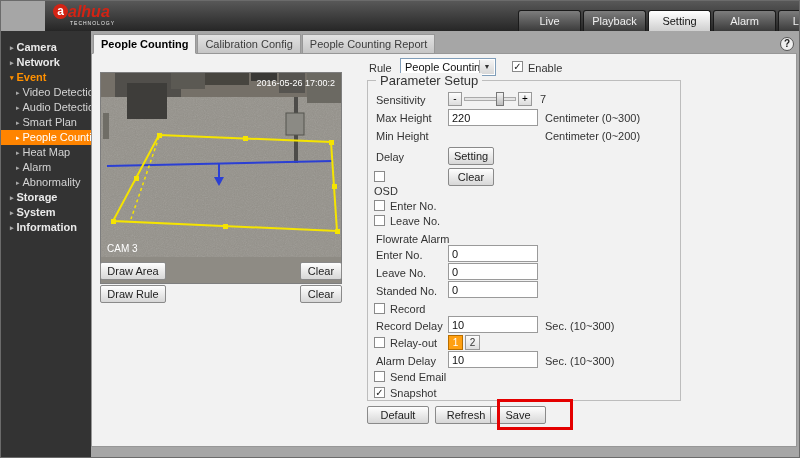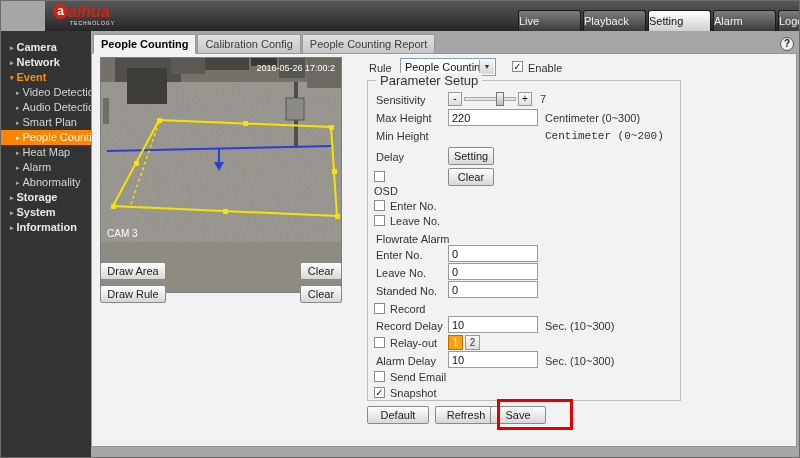--- a/index.html
+++ b/index.html
@@ -9,21 +9,21 @@
   
   .topbar { position:absolute; left:0; top:0; width:800px; height:30px;
             background:linear-gradient(#585858,#262626);margin-left:44px; }
   .logo { position:absolute; left:8px; top:2px; line-height:1; }
   .logo-badge { display:inline-block; width:15px; height:15px; border-radius:50%;
                 background:#d32314; color:#fff; font-weight:bold; font-size:12px;
                 text-align:center; line-height:15px; vertical-align:middle; }
   .logo-name { color:#d32314; font-weight:bold; font-style:italic; font-size:16px; vertical-align:middle; }
   .logo-tag { color:#e9e9e9; font-size:5px; letter-spacing:1px; margin-left:17px; margin-top:1px; }
   .topnav { position:absolute; right:4px; top:9px; display:flex; gap:2px; }
-  .navbtn { width:63px; height:21px; line-height:20px; font-size:11px;
+  .navbtn { width:63px; height:21px; line-height:20px; text-align:center; font-size:11px;
             color:#f0f0f0; background:linear-gradient(#7d7d7d,#3b3b3b);
             border:1px solid #1a1a1a; border-bottom:none; border-radius:3px 3px 0 0; cursor:pointer; }
   .navbtn.active { background:linear-gradient(#ffffff,#cfcfcf); color:#111; }
 
   
   .sidebar { position:absolute; left:0; top:30px; width:90px; height:428px; background:#333333; padding-top:9px; }
   .side-item { height:15px; line-height:15px; font-size:11px; color:#eaeaea; padding-left:9px;
                cursor:pointer; white-space:nowrap; font-weight:bold; }
   .side-item .arw { display:inline-block; font-size:7px; color:#a8a8a8; margin-right:3px;
                     transform:translateY(-1px); }
@@ -39,21 +39,21 @@
   .tab { height:20px; line-height:19px; padding:0 7px; font-size:11px; color:#3c3c3c;
          background:linear-gradient(#e2e2e2,#c6c6c6); border:1px solid #979797; margin-right:1px; cursor:pointer; }
   .tab.active { background:#f2f2f2; border-bottom:1px solid #f2f2f2; color:#000; font-weight:bold; }
   .help { position:absolute; right:5px; top:6px; width:14px; height:14px; border-radius:50%;
           background:#efefef; border:1px solid #555; color:#222; font-size:10px; font-weight:bold;
           text-align:center; line-height:12px; cursor:pointer; z-index:3; }
   .panel { position:absolute; left:0; top:22px; width:706px; height:394px;
            background:#f2f2f2; border:1px solid #979797; }
 
   
-  .preview { position:absolute; left:8px; top:3px; width:242px; height:236px; border:1px solid #7e7e7e; background:#8e8b84; }
+  .preview { position:absolute; left:8px; top:18px; width:242px; height:212px; border:1px solid #7e7e7e; background:#8e8b84; }
   .preview svg { display:block; }
 
   
   .btn { position:absolute; background:linear-gradient(#fefefe,#d7d7d7); border:1px solid #8a8a8a;
          border-radius:2px; font-size:11px; color:#222; height:18px; line-height:16px; text-align:center; cursor:pointer; }
 
   
   .lbl { position:absolute; font-size:11px; color:#333; white-space:nowrap; }
   .inp { position:absolute; width:90px; height:17px; border:1px solid #9a9a9a; background:#fff;
          font-size:11px; padding:0 3px; font-family:"Liberation Sans", sans-serif; color:#111; }
@@ -204,21 +204,21 @@
           <span class="sl-handle"></span>
           <span class="sl-btn sl-plus">+</span>
           <span class="sl-val">7</span>
         </div>
 
         <span class="lbl" style="left:8px; top:31px;">Max Height</span>
         <input class="inp" style="left: 80px; top: 28px;" value="220">
         <span class="hint" style="left:177px; top:31px;">Centimeter (0~300)</span>
 
         <span class="lbl" style="left:8px; top:49px;">Min Height</span>
-        <span class="hint" style="left:177px; top:49px;font-family:Liberation Mono, monospace;">Centimeter (0~200)</span>
+        <span class="hint" style="left:177px; top:49px;">Centimeter (0~200)</span>
 
         <span class="lbl" style="left:8px; top:70px;">Delay</span>
         <div class="btn" style="left:80px; top:66px; width:46px;">Setting</div>
 
         <span class="cb" style="left:6px; top:90px;"></span>
         <div class="btn" style="left:80px; top:87px; width:46px;">Clear</div>
         <span class="lbl" style="left:6px; top:104px;">OSD</span>
 
         <span class="cb" style="left:6px; top:119px;"></span>
         <span class="lbl" style="left:22px; top:119px;">Enter No.</span>

